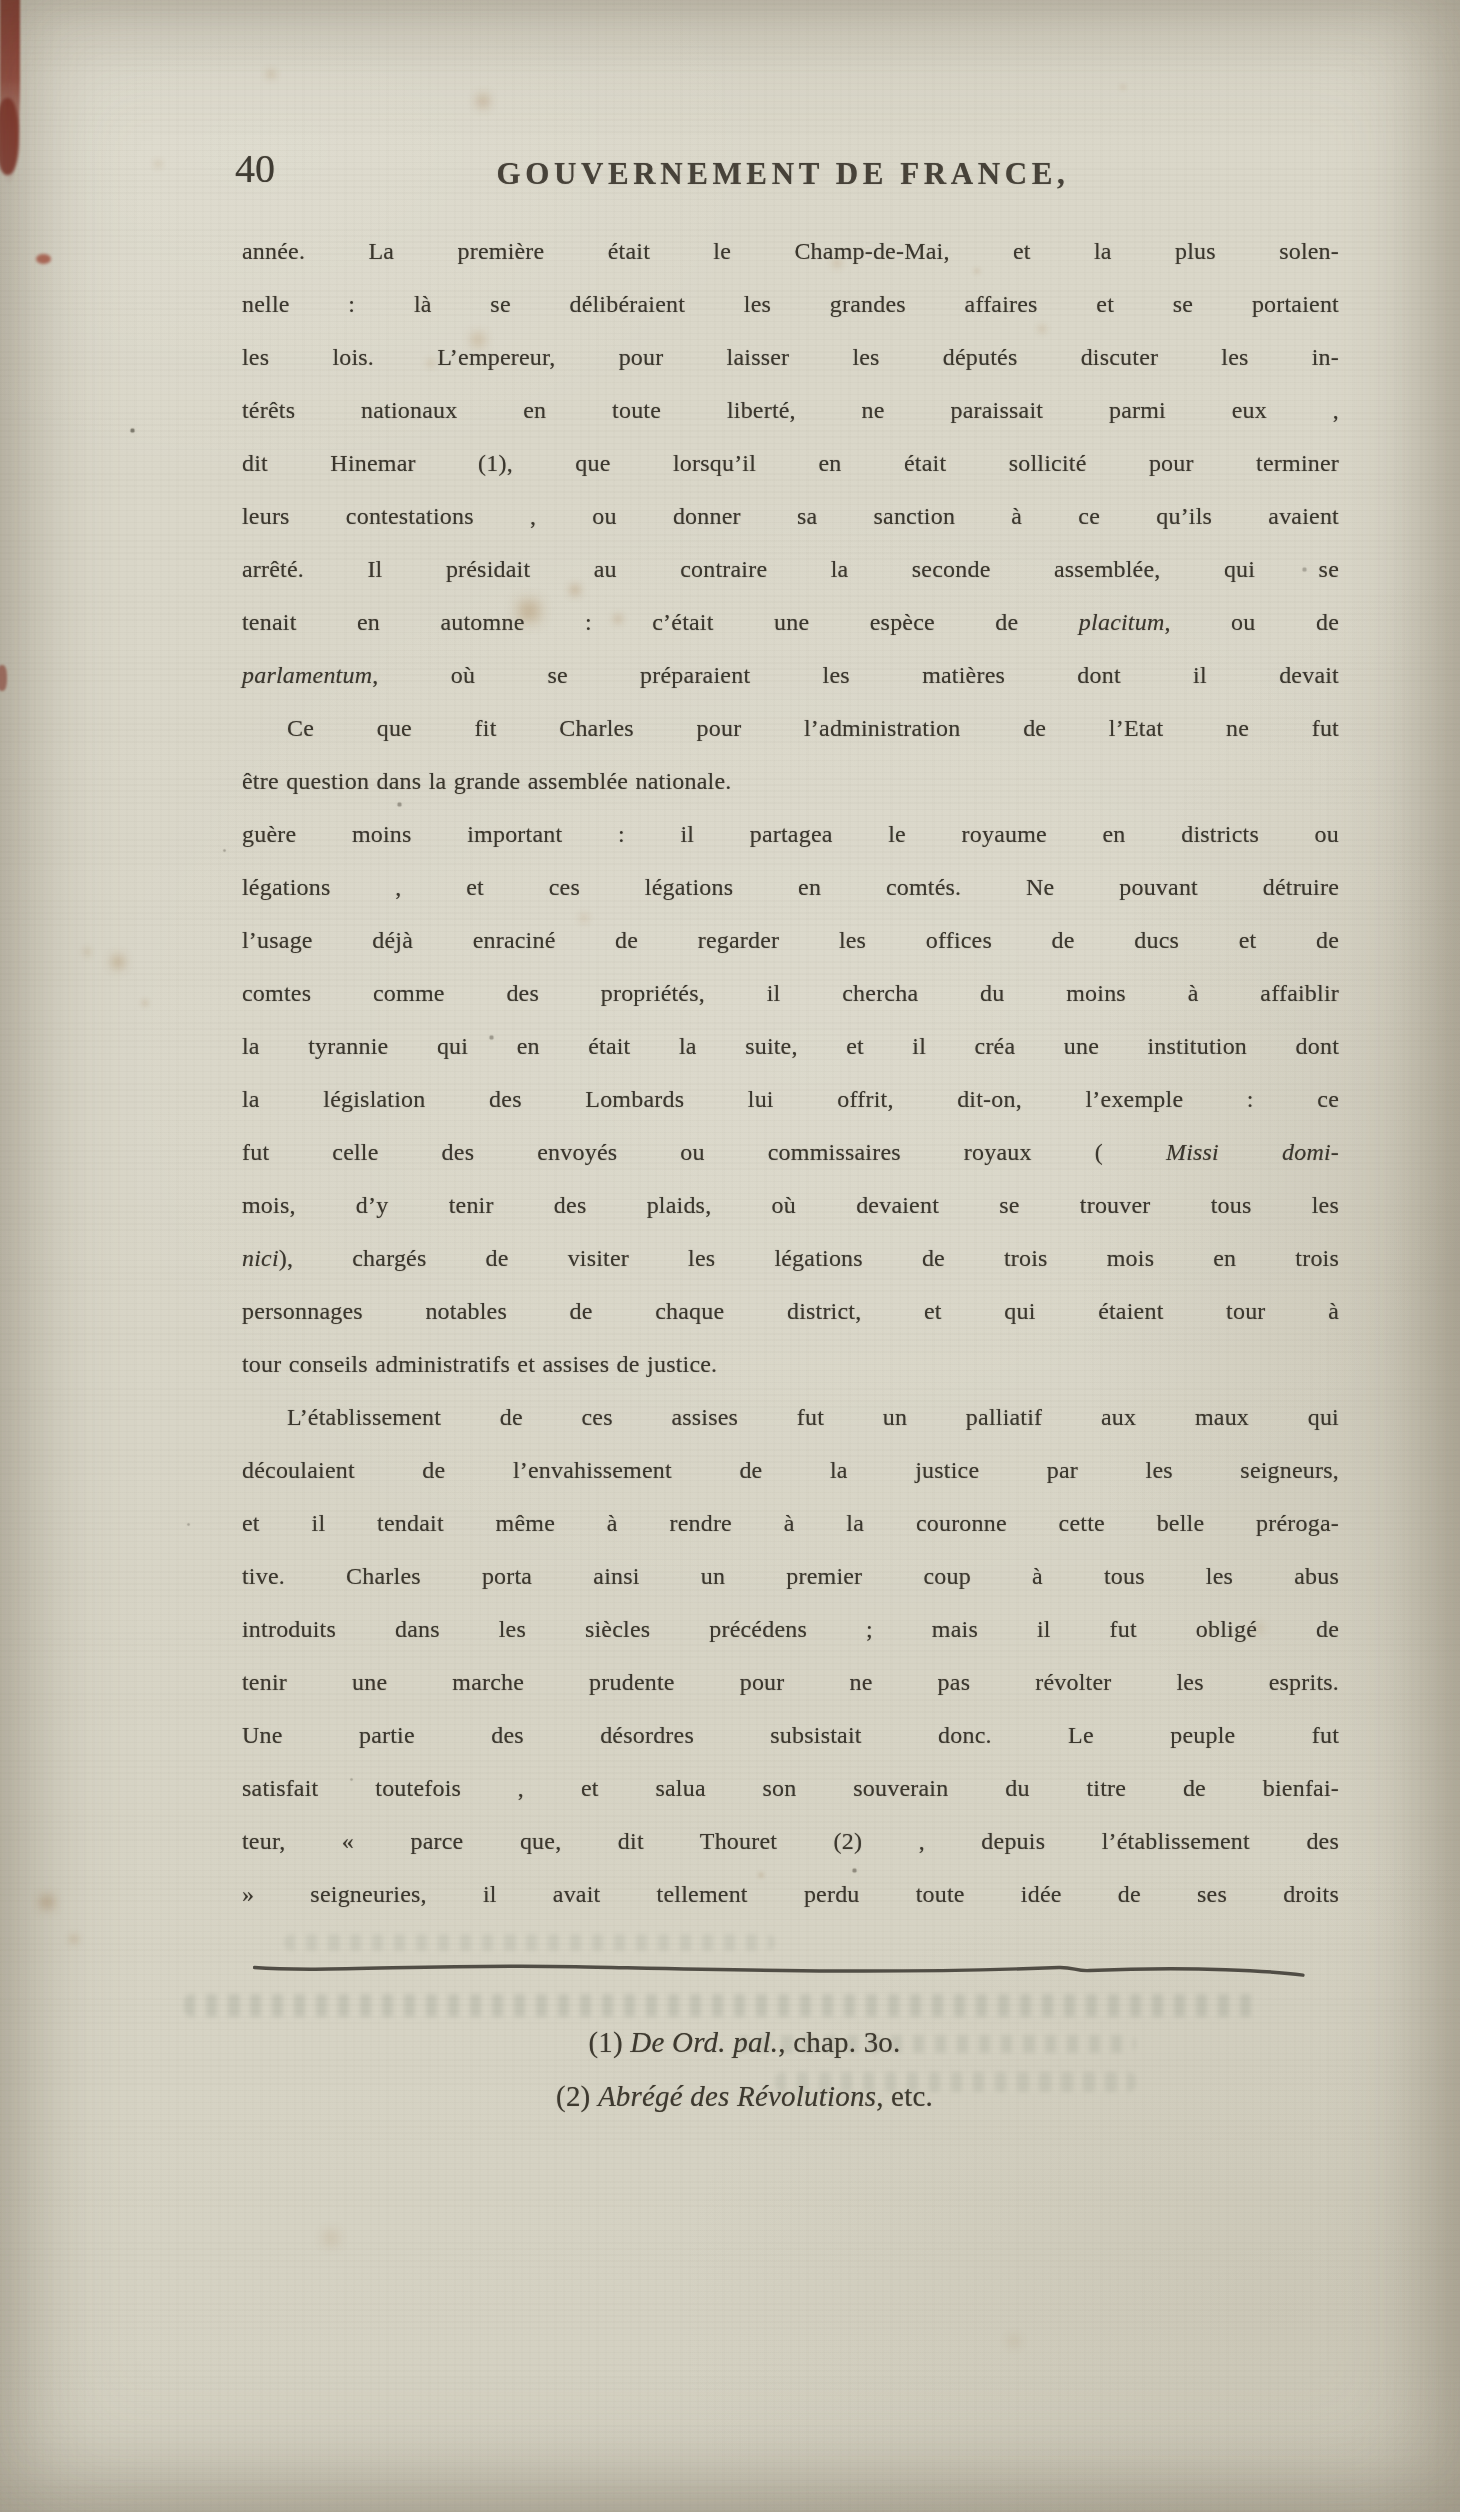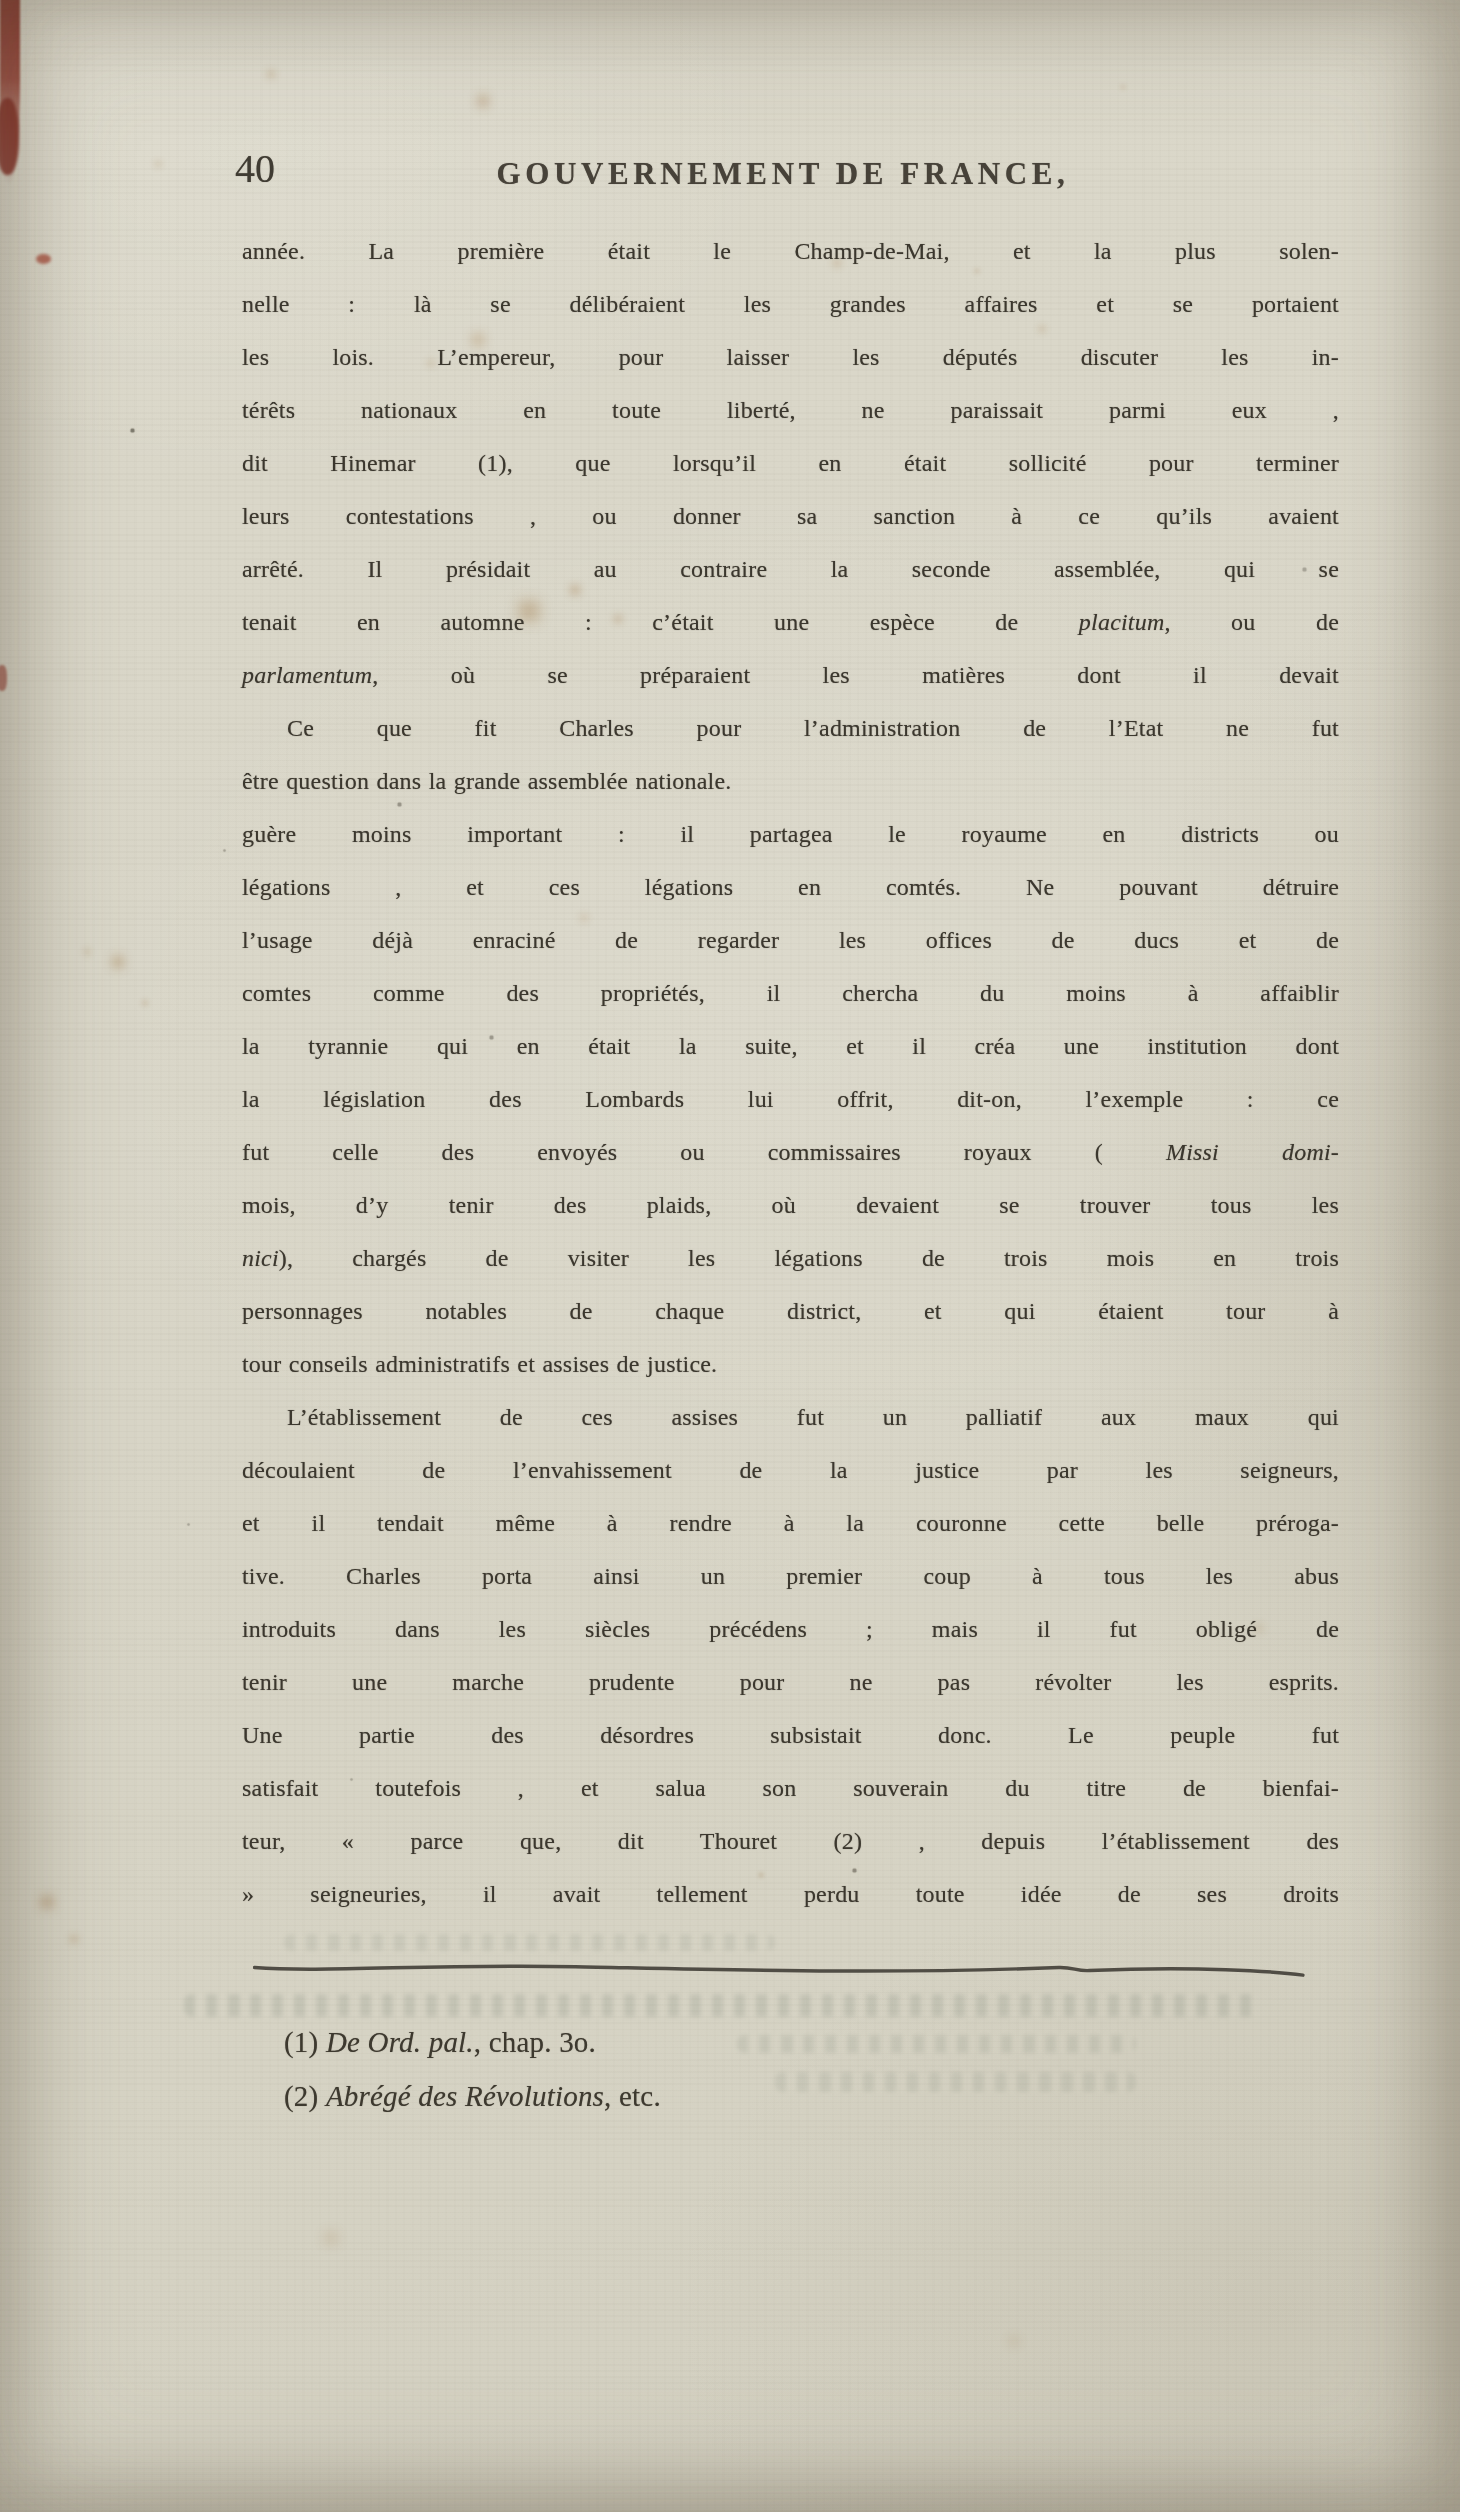--- a/index.html
+++ b/index.html
@@ -97,21 +97,21 @@
   .rule{position:absolute;left:253px;top:1955px;}
   
   .ghost{position:absolute;filter:blur(2.3px);opacity:.5;border-radius:7.7px;
     background:repeating-linear-gradient(90deg, rgba(128,136,122,.40) 0 11.5px, rgba(128,136,122,0) 11.5px 22px);}
   .ghost.g-a{left:284px;top:1934px;width:491px;height:17px;opacity:.35;}
   .ghost.g-b{left:184px;top:1994px;width:1074px;height:23px;}
   .ghost.g-c{left:737px;top:2035px;width:399px;height:18.4px;opacity:.42;}
   .ghost.g-d{left:775px;top:2072px;width:361px;height:20px;opacity:.38;}
   
   .footnotes{position:absolute;left:284px;top:2015px;width:921px;}
-  .fn-line{height:54px;line-height:54px;font-size:29px;text-align:left;
+  .fn-line{height:54px;line-height:54px;font-size:29px;text-align:center;
     color:#3d392f;text-shadow:0 0 0.9px rgba(55,50,40,.5);letter-spacing:0.2px;}
 </style>
 </head>
 <body>
 
 <div class="sheet">
   <div class="texture"></div>
 
   <div class="red-strip"></div>
   <div class="red-blob"></div>

